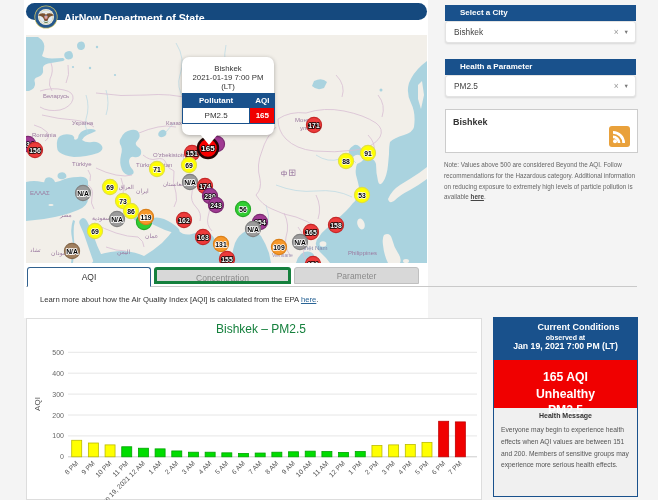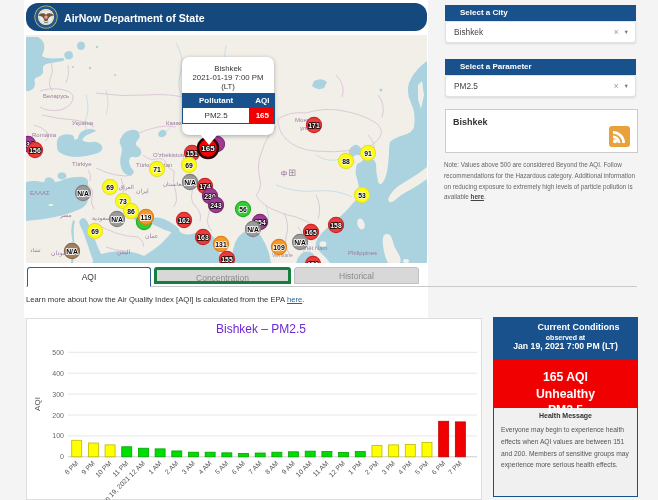--- a/index.html
+++ b/index.html
@@ -1,41 +1,41 @@
 <!DOCTYPE html>
 <html><head>
 <meta charset="utf-8">
 <style>
   html,body{margin:0;padding:0;}
   body{width:658px;height:500px;background:#f4f4f4;font-family:"Liberation Sans",sans-serif;position:relative;overflow:hidden;}
   .abs{position:absolute;}
   
-  #hdr{left:26px;top:3px;width:401px;height:28px;background:#15497e;border-radius:12px;color:#fff;}
+  #hdr{left:26px;top:3px;width:401px;height:17px;background:#15497e;border-radius:12px;color:#fff;}
   #hdr .title{position:absolute;left:38px;top:9px;font-size:10.6px;font-weight:bold;color:#fff;}
   
   #leftcol{left:24px;top:0;width:404px;height:318px;background:#fff;}
   
   #map{left:26px;top:35px;width:401px;height:228px;background:#f2efe9;overflow:hidden;}
   
   .tab{position:absolute;top:267px;height:17px;border-radius:3px 3px 0 0;font-size:8.5px;text-align:center;line-height:17px;box-sizing:border-box;z-index:3;}
   #tab1{left:27px;width:124px;height:20px;line-height:18px;background:#fff;border:1px solid #31618e;border-bottom:1px solid #fff;color:#333;}
   #tab2{left:154px;width:137px;background:#d8d8d8;border:3px solid #15803d;color:#8a8a8a;}
   #tab3{left:294px;width:125px;background:#d8d8d8;border:1px solid #c0c0c0;color:#8a8a8a;}
-  #learn{left:26px;top:295px;font-size:7.7px;color:#333;}
+  #learn{left:40px;top:295px;font-size:7.7px;color:#333;}
   #learn .lnk{color:#2a6496;text-decoration:underline;}
   
   .sbhead{left:445px;width:191px;height:16px;background:#19518c;color:#fff;font-size:8px;font-weight:bold;line-height:16px;padding-left:15px;box-sizing:border-box;}
   .sbdrop{left:445px;width:191px;height:22px;background:#fff;border:1px solid #e3e3e3;border-radius:3px;box-sizing:border-box;box-shadow:0 1px 2px rgba(0,0,0,.12);font-size:8.3px;color:#444;line-height:20px;padding-left:8px;}
   .ddicons{position:absolute;right:6px;top:0;color:#999;font-size:8.5px;line-height:20px;}
   #rssbox{left:445px;top:109px;width:193px;height:44px;background:#fff;border:1px solid #ccc;box-sizing:border-box;}
   #note{left:444px;top:160px;width:210px;font-size:6.3px;color:#666;line-height:10.75px;}
   #note b{color:#444;}
   
   #chart{left:26px;top:318px;width:456px;height:182px;background:#fff;border:1px solid #ddd;box-sizing:border-box;}
-  #ctitle{left:161px;top:322px;width:200px;text-align:center;font-size:12px;color:#6d28d9;}
+  #ctitle{left:161px;top:322px;width:200px;text-align:center;font-size:12px;color:#15803d;}
   
   #cond{left:493px;top:317px;width:145px;height:180px;border:1px solid #19518c;box-sizing:border-box;background:#f0f0f0;}
   #cond .blue{background:#19518c;color:#fff;text-align:center;height:42px;box-sizing:border-box;padding-top:4px;}
   #cond .blue .l1{font-size:9px;font-weight:bold;margin-left:26px;}
   #cond .blue .l2{font-size:7px;font-weight:bold;margin-top:2px;}
   #cond .blue .l3{font-size:8.7px;font-weight:bold;margin-top:0;}
   #cond .red{background:#f00000;color:#fff;text-align:center;font-weight:bold;font-size:12.2px;line-height:16.5px;height:48px;box-sizing:border-box;padding-top:9px;}
   #cond .health{padding:4px 5px;}
   #cond .health .hm{text-align:center;font-size:7px;font-weight:bold;color:#333;margin-bottom:5px;}
   #cond .health .txt{font-size:6.7px;color:#555;line-height:11.8px;padding-left:2px;margin-top:2px;}
@@ -279,26 +279,26 @@
       <td style="border:1px solid #19518c;padding:3px 5px;background:#f00000;color:#fff;font-weight:bold;">165</td>
     </tr>
   </tbody>
     </table>
 </div>
 <div class="abs" style="left:200px;top:134px;width:0;height:0;border-left:9px solid transparent;border-right:9px solid transparent;border-top:11px solid #fff;"></div>
 
 <div class="abs" style="left:26px;top:286px;width:611px;height:1px;background:#c9c9c9;z-index:2;"></div>
 <div class="tab" id="tab1">AQI</div>
 <div class="tab" id="tab2">Concentration</div>
-<div class="tab" id="tab3">Historical</div>
+<div class="tab" id="tab3">Parameter</div>
 <div class="abs" id="learn">Learn more about how the Air Quality Index [AQI] is calculated from the EPA <span class="lnk">here</span>.</div>
 
 <div class="abs sbhead" style="top:5px;">Select a City</div>
 <div class="abs sbdrop" style="top:21px;">Bishkek<span class="ddicons">×&nbsp;&nbsp;<span style="font-size:5.5px;color:#777;vertical-align:1px;">▼</span></span></div>
-<div class="abs sbhead" style="top:59px;">Select a Parameter</div>
+<div class="abs sbhead" style="top:59px;">Health a Parameter</div>
 <div class="abs sbdrop" style="top:75px;">PM2.5<span class="ddicons">×&nbsp;&nbsp;<span style="font-size:5.5px;color:#777;vertical-align:1px;">▼</span></span></div>
 <div class="abs" id="rssbox">
   <div style="position:absolute;left:7px;top:7px;font-size:9px;font-weight:bold;color:#333;">Bishkek</div>
   <svg style="position:absolute;right:7px;top:16px;" width="21" height="21" viewBox="0 0 21 21">
     <rect width="21" height="21" rx="3" fill="#e9a13b"></rect>
     <circle cx="6" cy="15.2" r="2" fill="#fff"></circle>
     <path d="M4 9.6 a7.4 7.4 0 0 1 7.4 7.4 h-2.7 a4.7 4.7 0 0 0 -4.7 -4.7 Z" fill="#fff"></path>
     <path d="M4 5 a12 12 0 0 1 12 12 h-2.7 a9.3 9.3 0 0 0 -9.3 -9.3 Z" fill="#fff"></path>
   </svg>
 </div>

